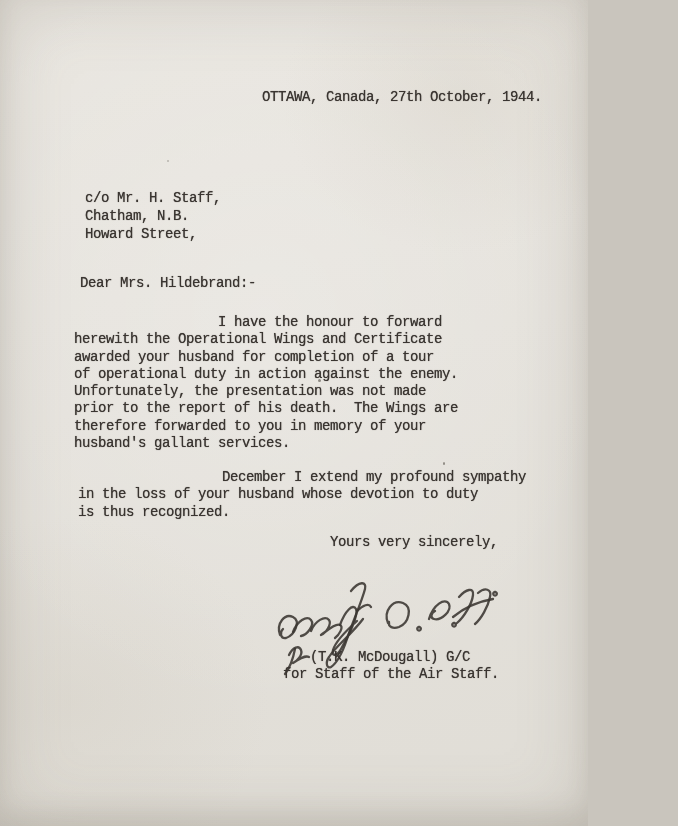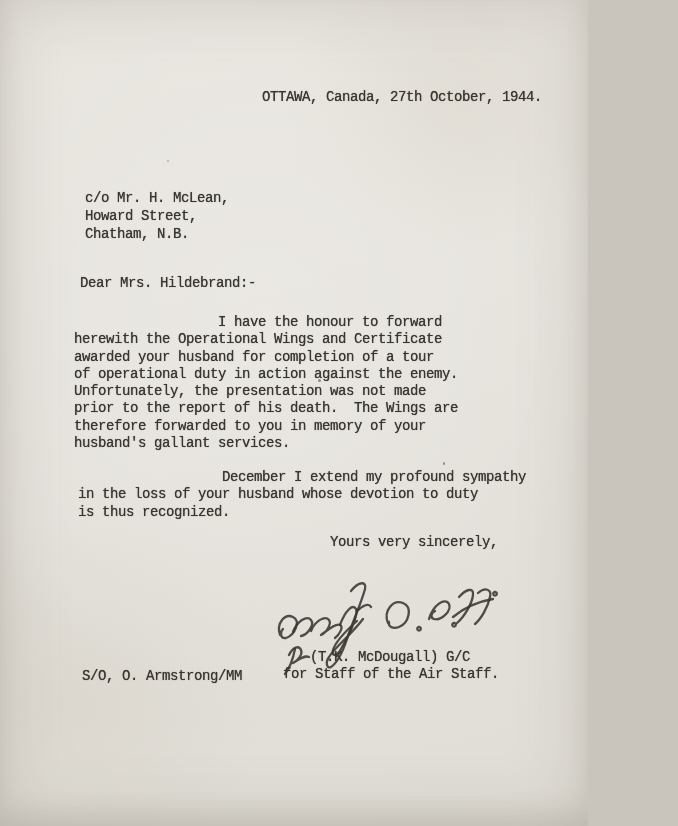--- a/index.html
+++ b/index.html
@@ -42,21 +42,21 @@
   .s3{left:610px;top:96px;width:2px;height:2px;background:rgba(70,63,55,0.35);}
   .s4{left:167px;top:160px;width:2px;height:2px;background:rgba(70,63,55,0.3);}
 </style>
 </head>
 <body>
 
 <div class="scan">
 
   <div class="typed dateline">OTTAWA, Canada, 27th October, 1944.</div>
 
-  <div class="typed address"><div class="tline">c/o Mr. H. McLean,</div><div class="tline">Howard Street,</div><div class="tline">Chatham, N.B.</div></div>
+  <div class="typed address"><div class="tline">c/o Mr. H. Staff,</div><div class="tline">Chatham, N.B.</div><div class="tline">Howard Street,</div></div>
 
   <div class="typed salutation">Dear Mrs. Hildebrand:-</div>
 
   <div class="typed para1"><div class="tline">                  I have the honour to forward</div><div class="tline">herewith the Operational Wings and Certificate</div><div class="tline">awarded your husband for completion of a tour</div><div class="tline">of operational duty in action against the enemy.</div><div class="tline">Unfortunately, the presentation was not made</div><div class="tline">prior to the report of his death.  The Wings are</div><div class="tline">therefore forwarded to you in memory of your</div><div class="tline">husband's gallant services.</div><div class="tline"></div></div>
 
   <div class="typed para2"><div class="tline">                  December I extend my profound sympathy</div><div class="tline">in the loss of your husband whose devotion to duty</div><div class="tline">is thus recognized.</div></div>
 
   <div class="typed closing">Yours very sincerely,</div>
 
   <svg class="signature" viewBox="0 0 272 100" role="img" aria-label="handwritten signature (scrawl reading approximately: Coul for D.L.H)">
@@ -75,20 +75,19 @@
     <path d="M220,40 C232,30 248,24 260,22"></path>
     <path d="M262,15 a1.8,1.8 0 1,0 0.1,0"></path>
     <path d="M56,78 C60,70 66,68 68,73 C70,78 64,84 60,86 C66,82 72,78 76,80"></path>
     <path d="M62,72 C60,82 56,92 52,97"></path>
   </svg>
 
   <div class="typed signed-name">(T.K. McDougall) G/C</div>
 
   <div class="typed signed-title">for Staff of the Air Staff.</div>
 
-  <div class="typed reference">S/O, O. Armstrong/MM</div>
 
   <div class="speck s1"></div>
   <div class="speck s2"></div>
   <div class="speck s3"></div>
   <div class="speck s4"></div>
 
 </div>
 
 </body></html>

